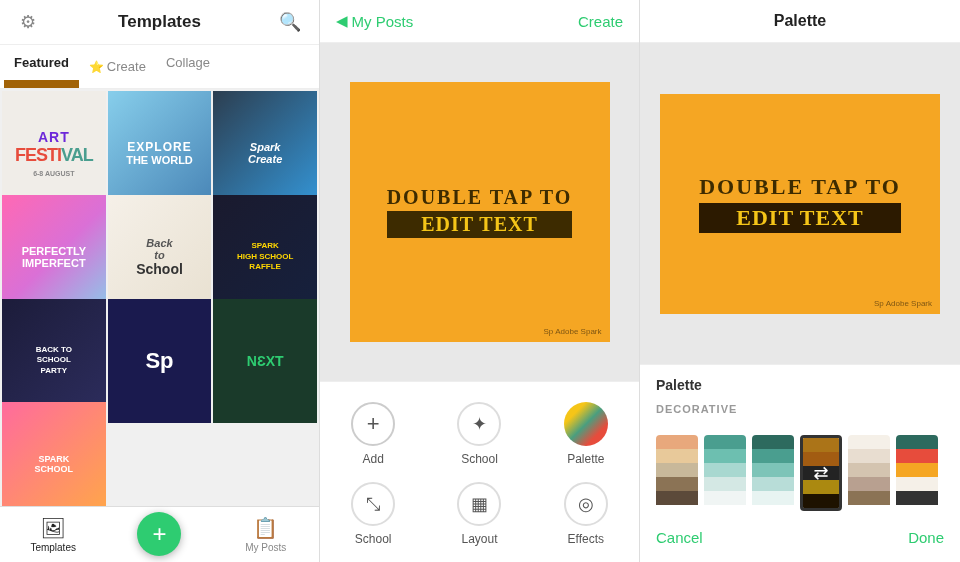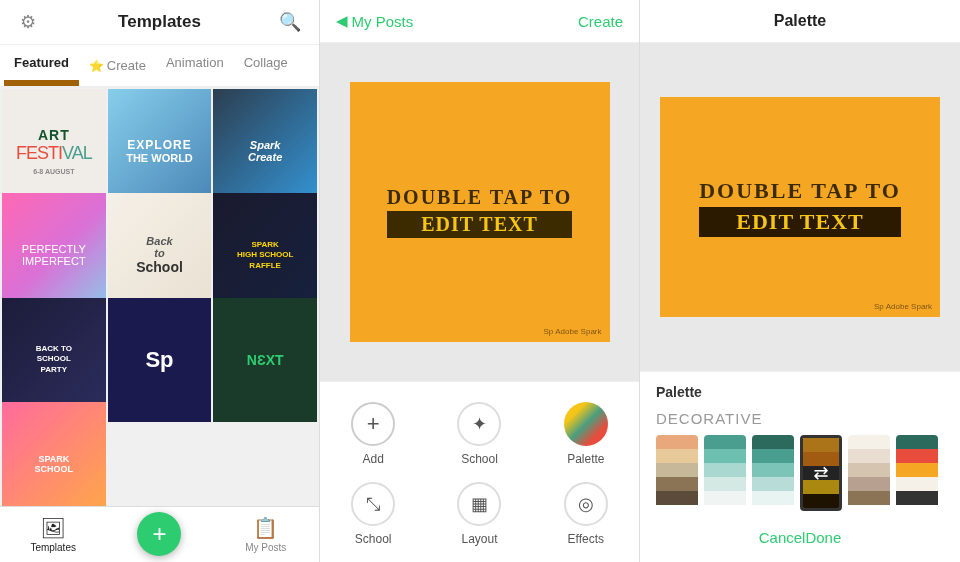--- a/index.html
+++ b/index.html
@@ -42,21 +42,21 @@
     .tab-item {
       padding: 10px 10px;
       font-size: 13px;
       color: #888;
       cursor: pointer;
       white-space: nowrap;
     }
     .tab-item.active {
       color: #222;
       font-weight: 600;
-      border-bottom: 6px solid #a16207;
+      border-bottom: 8px solid #a16207;
     }
     .tab-item.premium {
       display: flex; align-items: center; gap: 3px;
     }
     .premium-star { color: #f5c518; font-size: 12px; }
     .templates-grid {
       flex: 1;
       overflow-y: auto;
       display: grid;
       grid-template-columns: repeat(3, 1fr);
@@ -263,25 +263,26 @@
       padding: 12px 16px 16px;
       border-top: 1px solid #eee;
     }
     .palette-title {
       font-size: 14px;
       font-weight: 600;
       color: #333;
       margin-bottom: 10px;
     }
     .decorative-label {
-      font-size: 15px;
+      font-size: 11px;
       color: #999;
       letter-spacing: 1px;
-      margin-bottom: 8px;
+      margin-bottom: 20px;
       text-transform: uppercase;
+      font-weight: bold;
     }
     .palette-swatches {
       display: flex;
       gap: 6px;
       margin-bottom: 14px;
     }
     .swatch {
       width: 42px;
       border-radius: 4px;
       overflow: hidden;
@@ -291,21 +292,21 @@
     .swatch.selected {
       border: 2px solid #333;
       border-radius: 4px;
     }
     .swatch-strip {
       height: 14px;
       width: 100%;
     }
     .palette-actions {
       display: flex;
-      justify-content: center;
+      justify-content: space-between;
       align-items: center;
       padding-top: 4px;
     }
     .cancel-btn {
       color: #2ecc71; font-size: 15px; font-weight: 500; cursor: pointer;
     }
     .done-btn {
       color: #2ecc71; font-size: 15px; font-weight: 500; cursor: pointer;
     }
   </style>
@@ -317,49 +318,48 @@
     <div class="gear-icon">⚙</div>
     <div class="left-header-title">Templates</div>
     <div class="search-icon">🔍</div>
   </div>
   <div class="tabs-row">
     <div class="tab-item active">Featured</div>
     <div class="tab-item premium">
       <span class="premium-star">⭐</span>
       <span>Create</span>
     </div>
-    <div class="tab-item">Animation</div>
     <div class="tab-item">Collage</div>
   </div>
   <div class="templates-grid">
     <div class="template-thumb">
       <div class="template-thumb-inner t2" style="position:relative; background:#f0ede8;">
         <div style="position:absolute;top:0;left:0;right:0;bottom:0;display:flex;flex-direction:column;align-items:center;justify-content:center;">
-          <div style="font-size:14px;font-weight:900;color:#14532d;letter-spacing:1px;">ART</div>
-          <div style="font-size:18px;font-weight:400;color:#e74c3c;letter-spacing:-1px;">FESTI<span style="color:#4a9e8f">VAL</span></div>
+          <div style="font-size:14px;font-weight:900;color:#6d28d9;letter-spacing:1px;">ART</div>
+          <div style="font-size:18px;font-weight:700;color:#e74c3c;letter-spacing:-1px;">FESTI<span style="color:#4a9e8f">VAL</span></div>
           <div style="font-size:7px;color:#888;margin-top:4px;">6-8 AUGUST</div>
         </div>
       </div>
     </div>
     <div class="template-thumb">
       <div class="template-thumb-inner t3">
         <div style="text-align:center;">
           <div style="font-size:12px;letter-spacing:1px;">EXPLORE</div>
           <div style="font-size:11px;font-weight:900;">THE WORLD</div>
         </div>
       </div>
     </div>
     <div class="template-thumb">
       <div class="template-thumb-inner t5">
         <div style="text-align:center;font-size:11px;font-style:italic;">Spark<br>Create</div>
       </div>
     </div>
     <div class="template-thumb">
       <div class="template-thumb-inner t6">
-        <div style="text-align:center;font-size:11px;font-weight:400;">PERFECTLY<br>IM<span style="color:#fff">PERFECT</span></div>
+        <div style="text-align:center;font-size:11px;font-weight:700;">PERFECTLY<br>IM<span style="color:#fff">PERFECT</span></div>
       </div>
     </div>
     <div class="template-thumb">
       <div class="template-thumb-inner t7">
         <div style="text-align:center;">
           <div style="font-size:11px;font-style:italic;color:#555;">Back</div>
           <div style="font-size:11px;font-style:italic;color:#555;">to</div>
           <div style="font-size:14px;font-weight:900;color:#333;">School</div>
         </div>
       </div>

